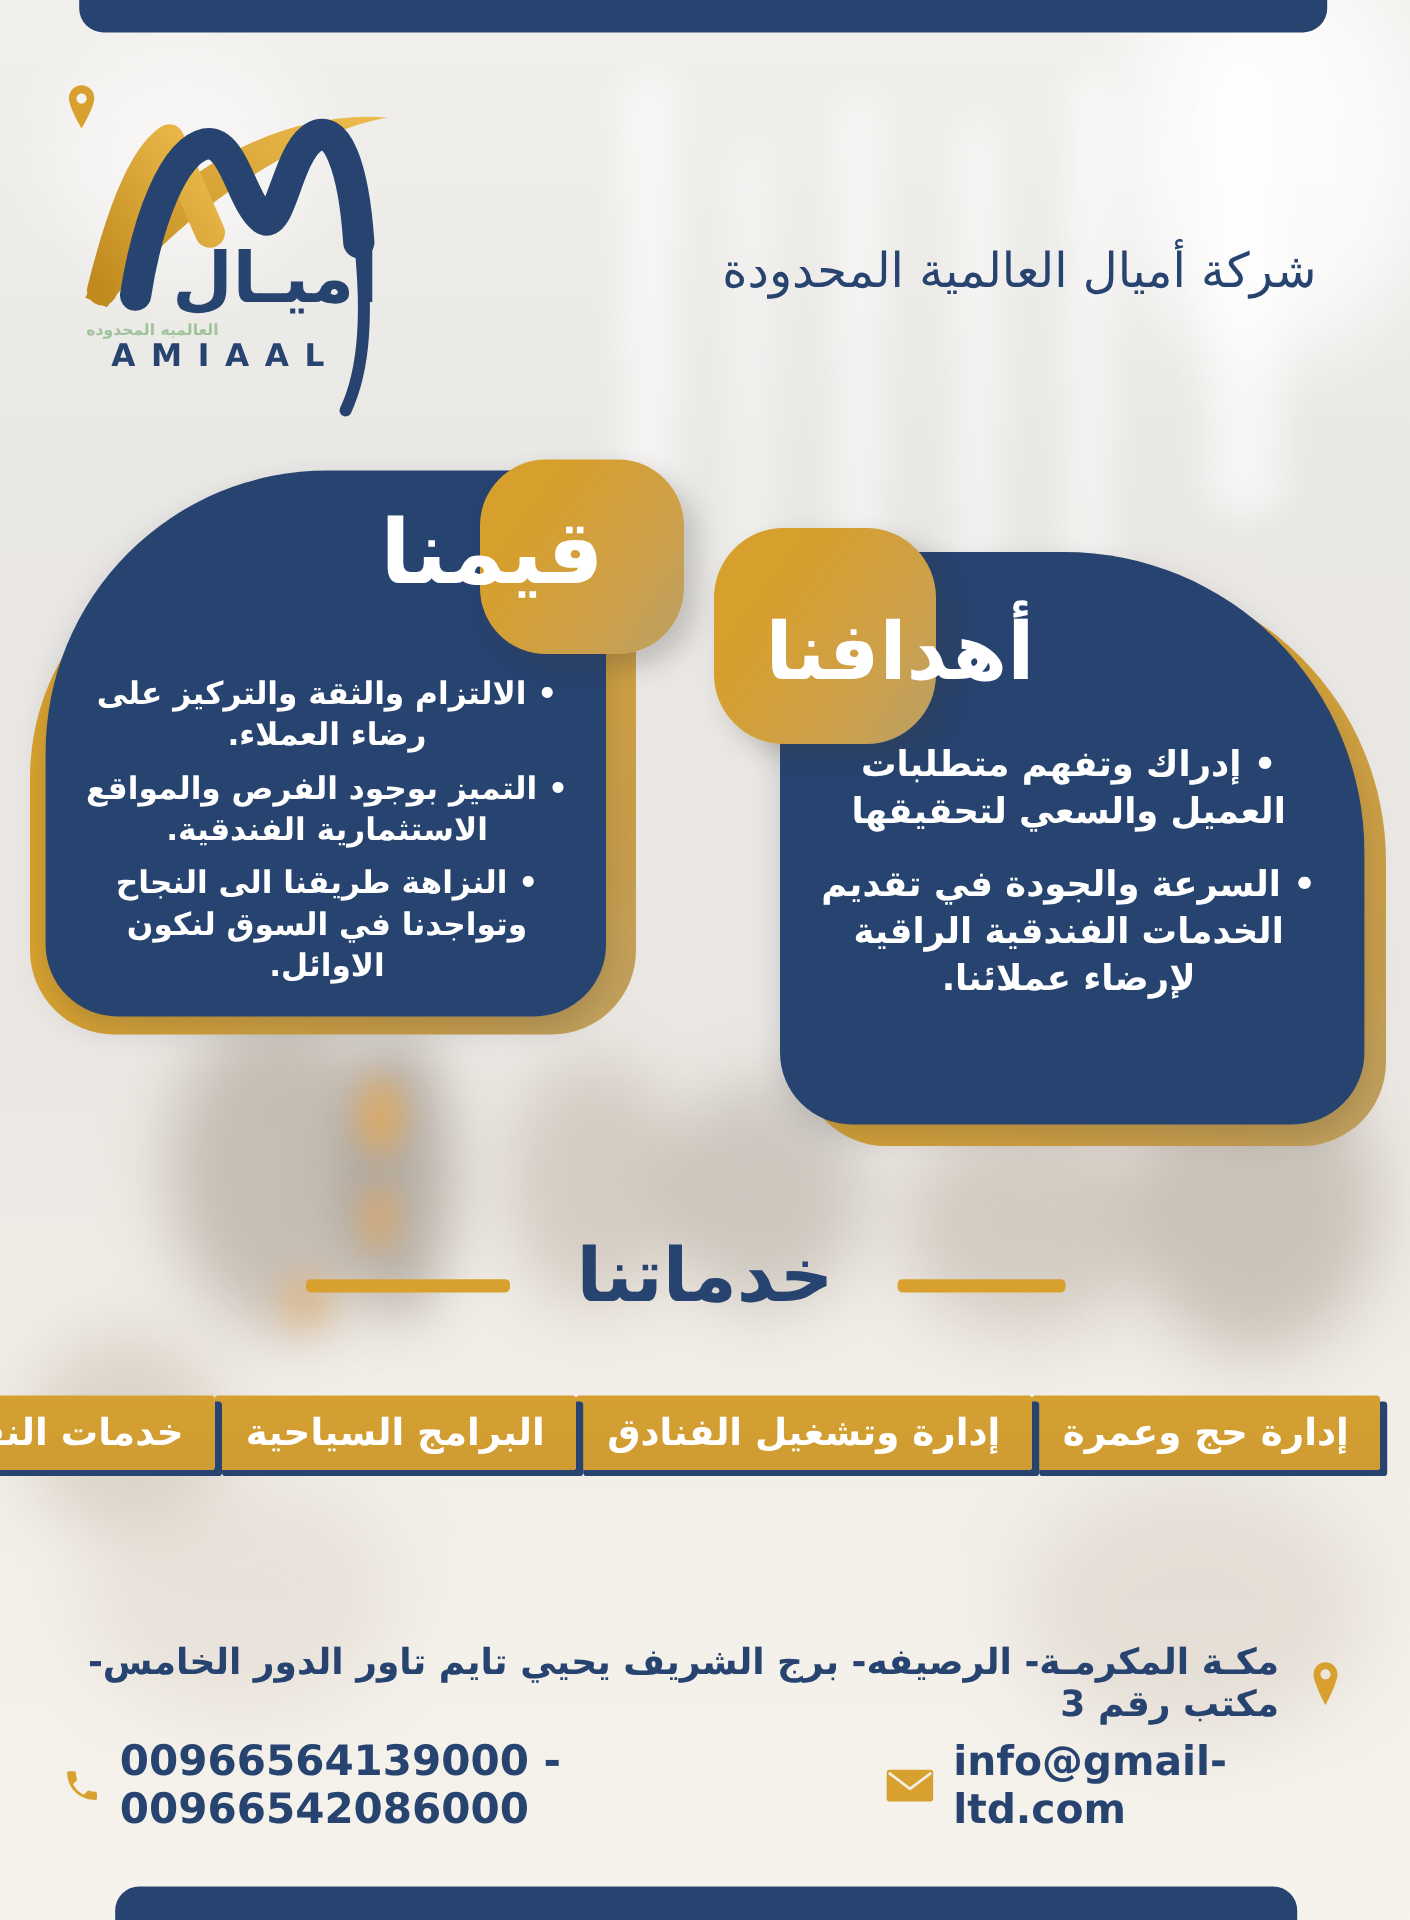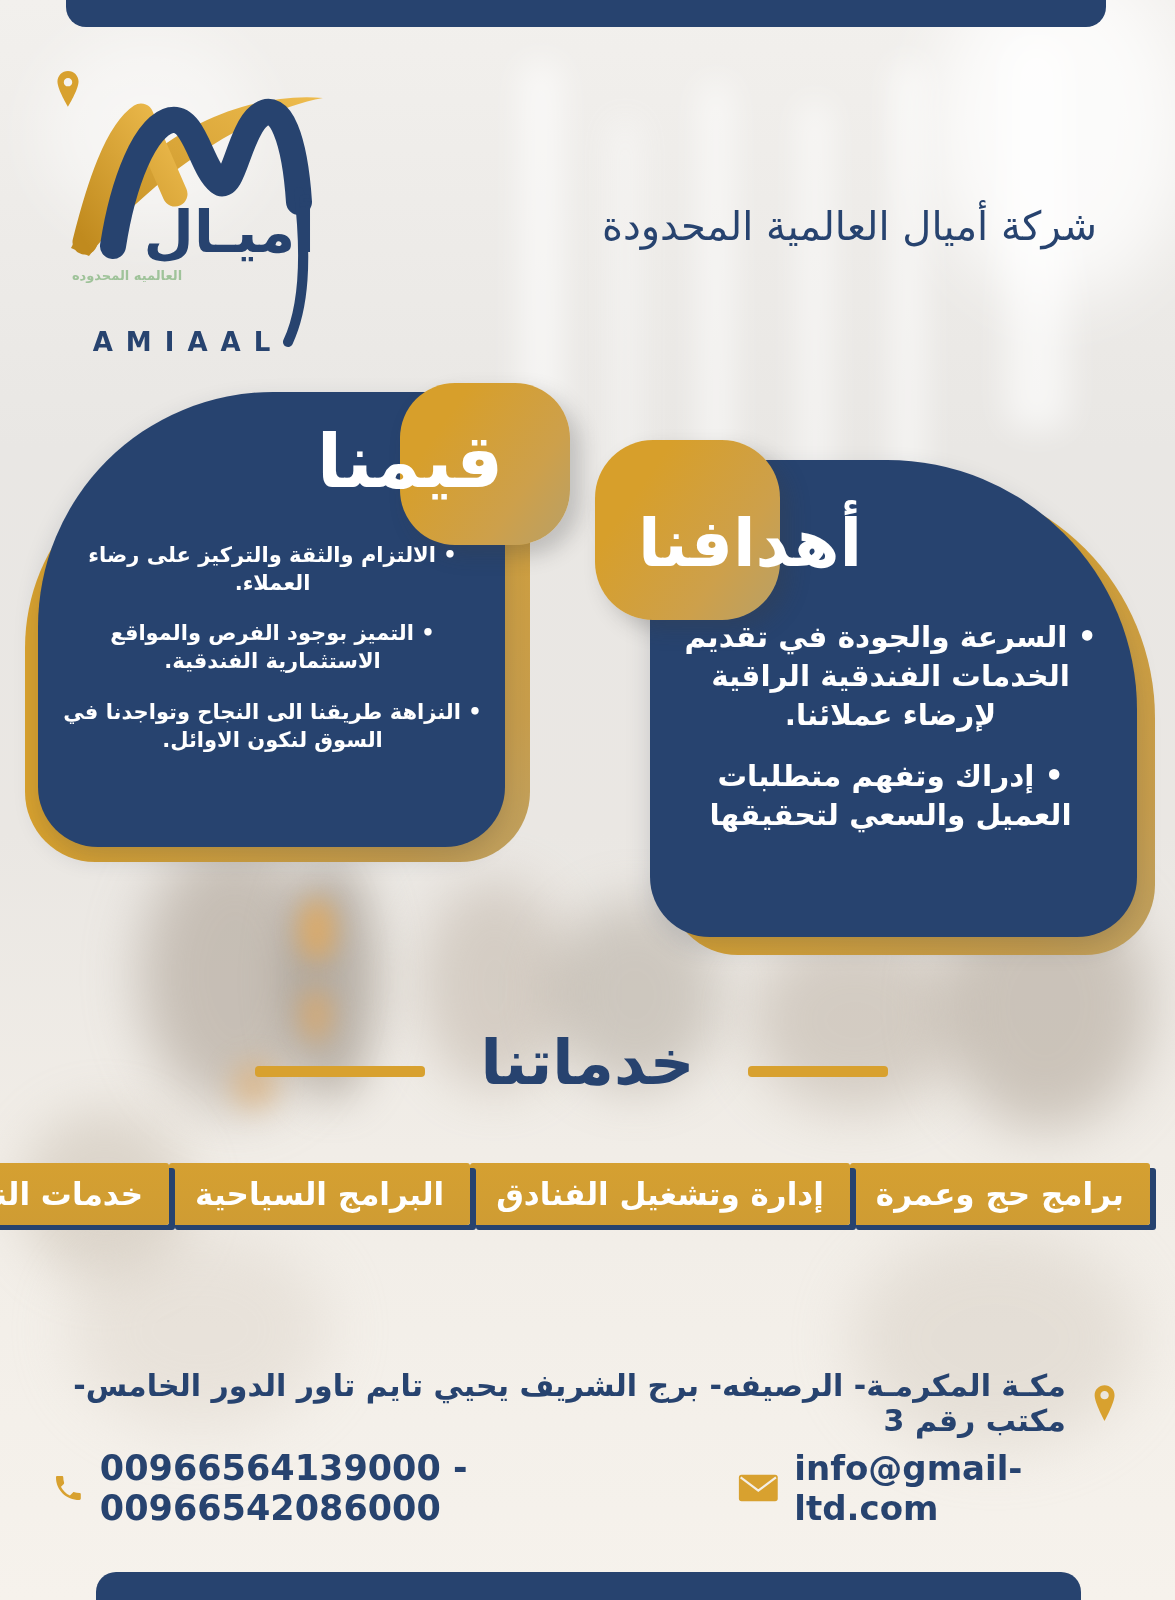--- a/index.html
+++ b/index.html
@@ -18,41 +18,41 @@
   .bar.top{left:66px;top:0;width:1040px;height:27px;border-radius:0 0 20px 20px;}
   .bar.bottom{left:96px;bottom:0;width:985px;height:28px;border-radius:20px 20px 0 0;}
   
   .logo{position:absolute;left:55px;top:70px;width:300px;height:280px;}
   .logo svg{position:absolute;left:0;top:0;}
   .logo-ar{position:absolute;left:60px;top:128px;width:200px;text-align:right;direction:rtl;
     color:#27436F;font-size:58px;font-weight:bold;letter-spacing:1px;}
   .logo-tag{position:absolute;left:12px;top:150px;width:120px;text-align:center;direction:rtl;
     color:#9FC39A;font-size:13px;font-weight:bold;margin-top:48px;}
   .logo-latin{position:absolute;left:8px;top:212px;width:250px;text-align:center;
-    color:#27436F;font-size:26px;font-weight:600;letter-spacing:13px;margin-top:45px;}
+    color:#27436F;font-size:26px;font-weight:600;letter-spacing:13px;}
   .logo-pin{position:absolute;left:252px;top:202px;}
   
   .company-title{position:absolute;right:78px;top:203px;direction:rtl;
     color:#27436F;font-size:40px;font-weight:normal;white-space:nowrap;}
   
   .gold-back{position:absolute;background:linear-gradient(130deg,#d9a22e 40%,#c79d4c 85%,#bfa162);}
   .navy-card{position:absolute;background:#27436F;box-shadow:0 10px 24px rgba(40,50,70,.18);}
   .title-bubble{position:absolute;background:linear-gradient(125deg,#d79f2b 25%,#cda04b 70%,#bda express 100%);
     background:linear-gradient(125deg,#d79f2b 25%,#cda04b 70%,#b9a066 100%);
     box-shadow:10px 10px 20px rgba(60,60,60,.25);}
   .card-title{position:absolute;color:#fff;font-weight:bold;text-align:center;direction:rtl;}
   .card-list{position:absolute;display:flex;flex-direction:column;direction:rtl;
     color:#fff;font-weight:bold;text-align:center;}
   .card-list .item{line-height:1.32;}
   
   .values-gold{left:25px;top:448px;width:505px;height:414px;border-radius:200px 50px 70px 70px;}
   .values-navy{left:38px;top:392px;width:467px;height:455px;border-radius:235px 58px 60px 60px;}
   .values-bubble{left:400px;top:383px;width:170px;height:162px;border-radius:55px;}
   .values-title{left:285px;top:418px;width:250px;font-size:74px;}
-  .values-list{left:55px;top:542px;width:435px;font-size:21px;gap:23px;}
+  .values-list{left:55px;top:562px;width:435px;font-size:26px;gap:10px;}
   
   .goals-gold{left:668px;top:478px;width:487px;height:477px;border-radius:55px 240px 70px 70px;}
   .goals-navy{left:650px;top:460px;width:487px;height:477px;border-radius:55px 250px 60px 60px;}
   .goals-bubble{left:595px;top:440px;width:185px;height:180px;border-radius:58px;}
   .goals-title{left:605px;top:505px;width:290px;font-size:66px;}
   .goals-list{left:678px;top:618px;width:425px;font-size:29.5px;gap:22px;}
   
   .services-title{position:absolute;left:0;top:1026px;width:100%;text-align:center;direction:rtl;
     color:#27436F;font-size:62px;font-weight:bold;}
   .dash{position:absolute;top:1066px;height:11px;background:#D8A12F;border-radius:4px;}
@@ -138,29 +138,29 @@
     <div class="item"><span>•</span> <span>الالتزام والثقة والتركيز على رضاء العملاء.</span></div>
     <div class="item"><span>•</span> <span>التميز بوجود الفرص والمواقع الاستثمارية الفندقية.</span></div>
     <div class="item"><span>•</span> <span>النزاهة طريقنا الى النجاح وتواجدنا في السوق لنكون الاوائل.</span></div>
   </div>
 
   <div class="gold-back goals-gold"></div>
   <div class="navy-card goals-navy"></div>
   <div class="title-bubble goals-bubble"></div>
   <div class="card-title goals-title">أهدافنا</div>
   <div class="card-list goals-list">
+    <div class="item"><span>•</span> <span>إدراك وتفهم متطلبات العميل والسعي لتحقيقها</span></div>
     <div class="item"><span>•</span> <span>السرعة والجودة في تقديم الخدمات الفندقية الراقية لإرضاء عملائنا.</span></div>
-    <div class="item"><span>•</span> <span>إدراك وتفهم متطلبات العميل والسعي لتحقيقها</span></div>
   </div>
 
   <div class="services-title">خدماتنا</div>
   <div class="dash left"></div>
   <div class="dash right"></div>
   <div class="services-row">
-    <button class="service-btn">برامج حج وعمرة</button>
+    <button class="service-btn">إدارة حج وعمرة</button>
     <button class="service-btn">إدارة وتشغيل الفنادق</button>
     <button class="service-btn">البرامج السياحية</button>
     <button class="service-btn">خدمات النقل إعاشة</button>
   </div>
 
   <div class="address-row">
     <svg width="28" height="40" viewBox="0 0 24 34">
       <path d="M12 0C6.7 0 2.5 4.2 2.5 9.5 2.5 16.6 12 34 12 34s9.5-17.4 9.5-24.5C21.5 4.2 17.3 0 12 0zm0 13.5c-2.2 0-4-1.8-4-4s1.8-4 4-4 4 1.8 4 4-1.8 4-4 4z" fill="#D8A12F"></path>
     </svg>
     <span>مكـة المكرمـة- الرصيفه- برج الشريف يحيي تايم تاور الدور الخامس- مكتب رقم 3</span>

